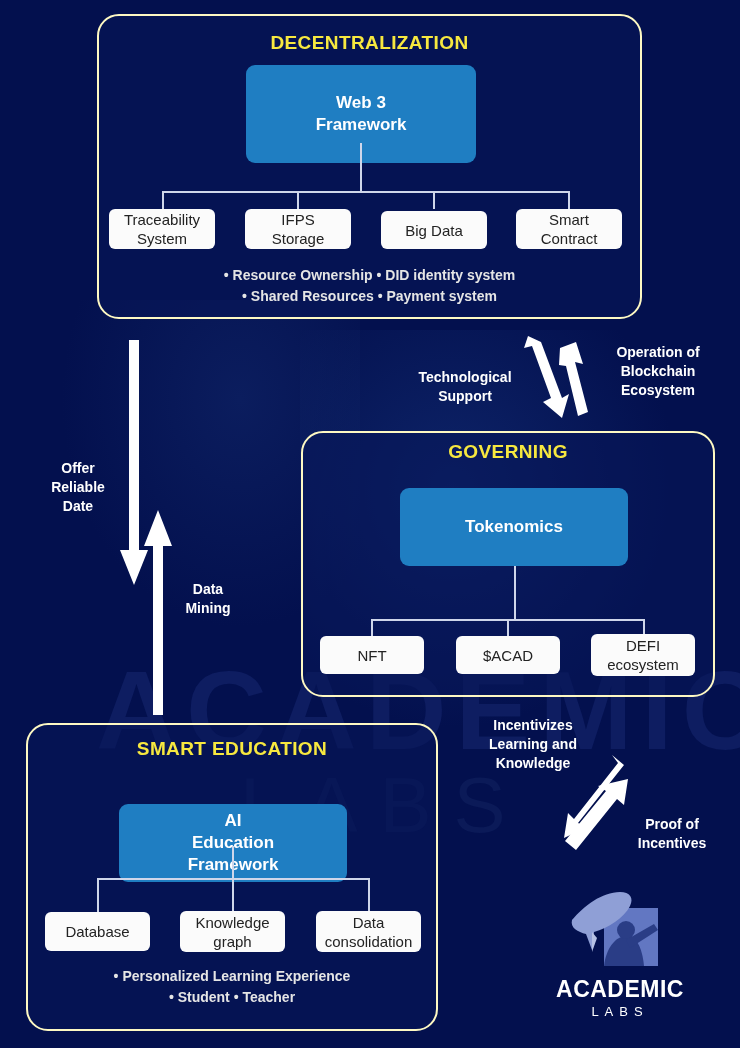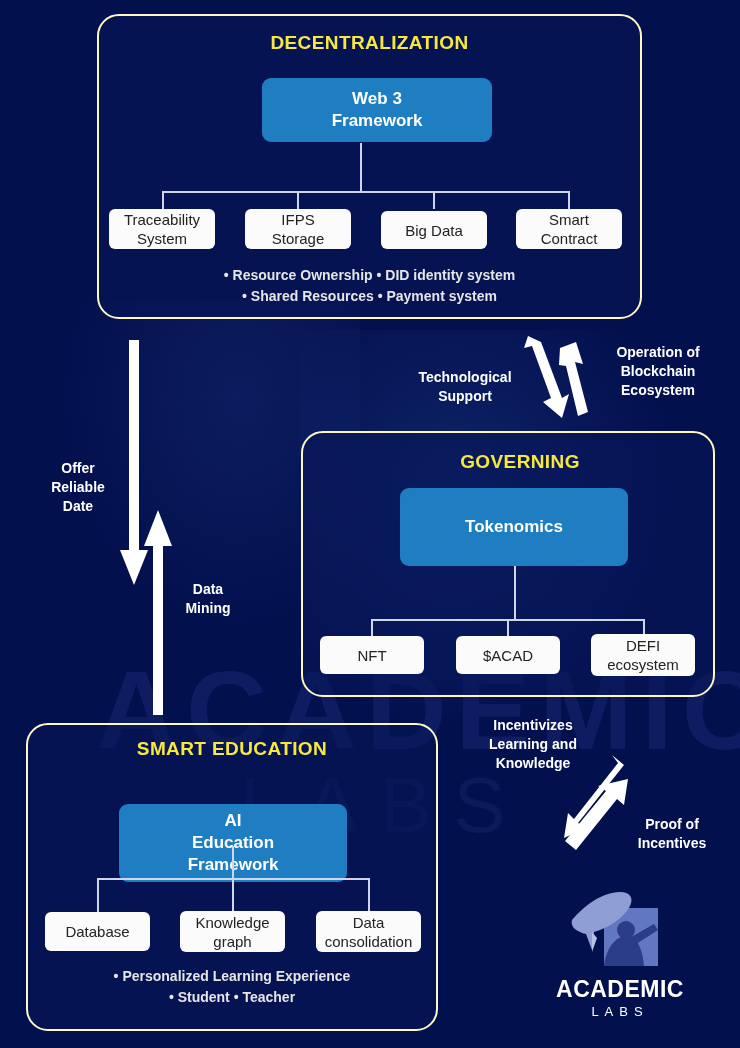--- a/index.html
+++ b/index.html
@@ -180,21 +180,21 @@
 
   <div class="wm-glow"></div>
   <div class="wm-glow2"></div>
   <div class="watermark wm-academic">ACADEMIC</div>
   <div class="watermark wm-labs">LABS</div>
 
   <div class="panel" style="left:97px; top:14px; width:545px; height:305px;">
     <div class="panel-title" style="top:16px;">DECENTRALIZATION</div>
   </div>
 
-  <div class="root-node" style="left:246px; top:78px; width:230px; height:64px;margin-left:16px;">
+  <div class="root-node" style="left:246px; top:65px; width:230px; height:98px;">
     <div>
       <div>Web 3</div>
       <div>Framework</div>
     </div>
   </div>
 
   <div class="conn conn-v" style="left:360px; top:143px; height:48px;"></div>
   <div class="conn conn-h" style="left:162px; top:191px; width:407px;"></div>
   <div class="conn conn-v" style="left:162px; top:191px; height:18px;"></div>
   <div class="conn conn-v" style="left:297px; top:191px; height:18px;"></div>
@@ -224,21 +224,21 @@
       <div>Contract</div>
     </div>
   </div>
 
   <div class="bullets" style="left:97px; top:265px; width:545px;">
     <div>• Resource Ownership  • DID identity system</div>
     <div>• Shared Resources • Payment system</div>
   </div>
 
   <div class="panel" style="left:301px; top:431px; width:414px; height:266px;">
-    <div class="panel-title" style="top:18px;padding-left:12px;">GOVERNING</div>
+    <div class="panel-title" style="top:8px;">GOVERNING</div>
   </div>
 
   <div class="root-node" style="left:400px; top:488px; width:228px; height:78px;">
     <div>
       <div>Tokenomics</div>
     </div>
   </div>
 
   <div class="conn conn-v" style="left:514px; top:566px; height:53px;"></div>
   <div class="conn conn-h" style="left:371px; top:619px; width:273px;"></div>

